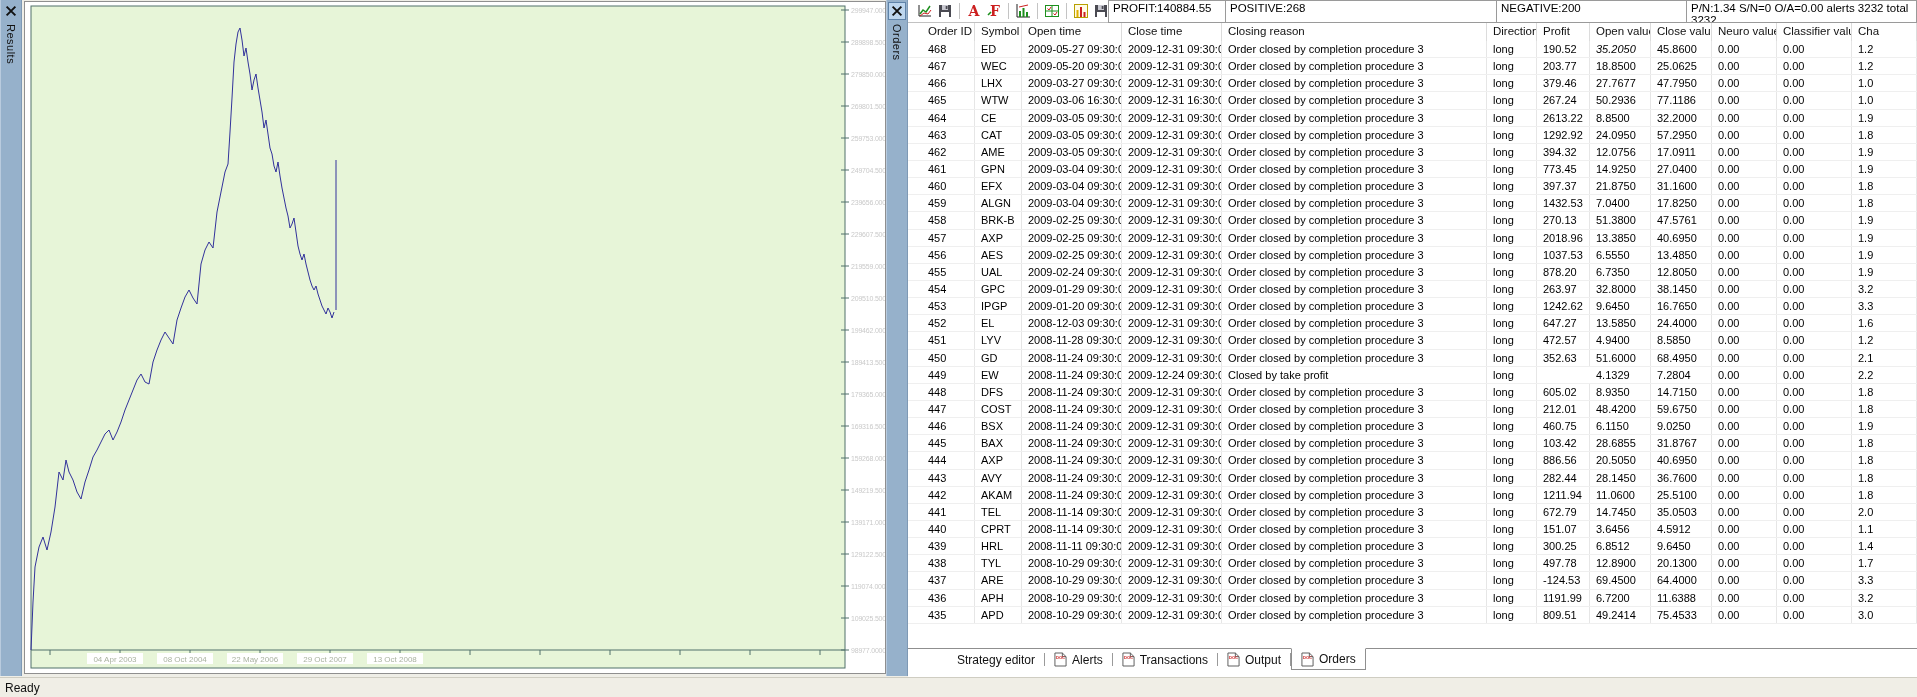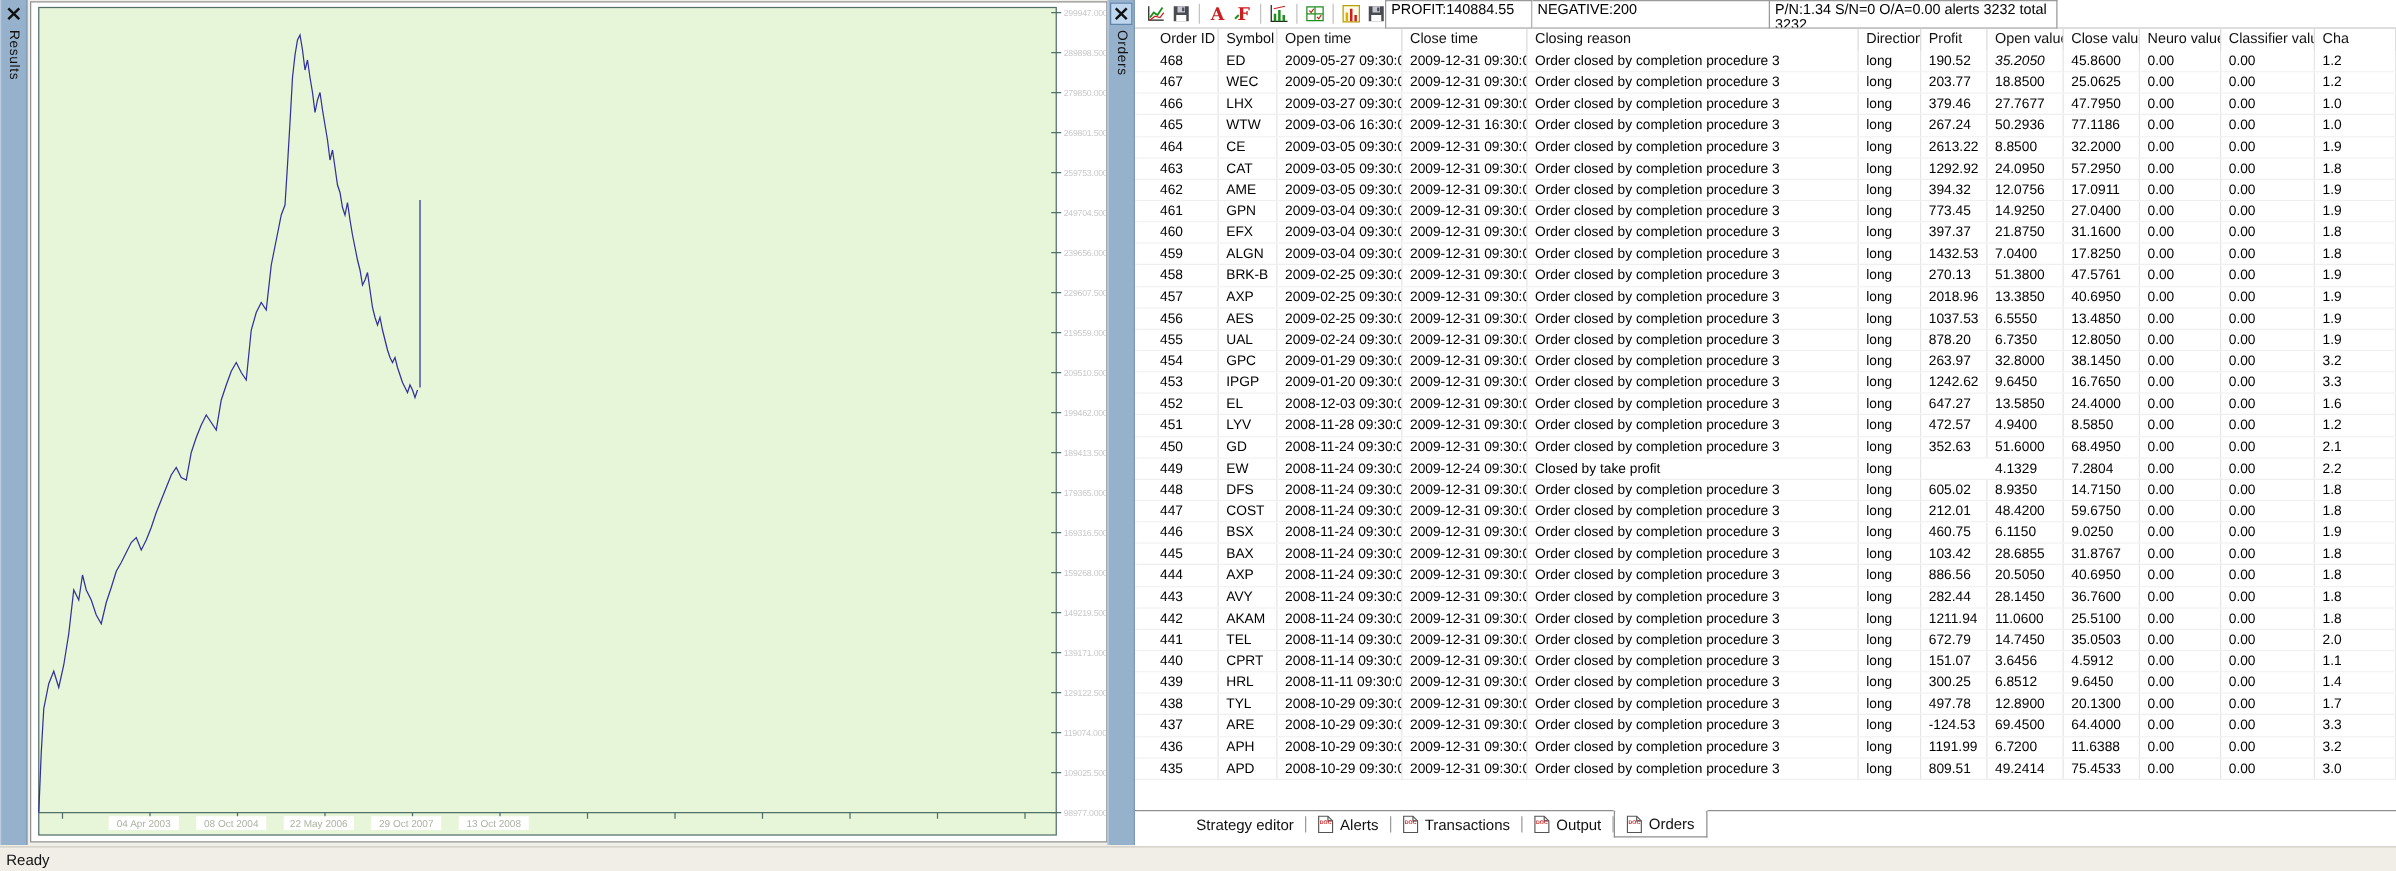--- a/index.html
+++ b/index.html
@@ -217,20 +217,23 @@
             <rect x="5" y="2" width="6" height="5" fill="#c8c8d0"></rect>
           <rect x="8.7" y="3" width="1.8" height="3" fill="#4a4a52"></rect>
             <rect x="4" y="9" width="8" height="5" fill="#ffffff"></rect>
         </svg>
       </div>
     </div>
     <div class="tb-stats">
         <div class="stat" style="width: 118px;">
           <div>PROFIT:140884.55</div>
         </div>
+        <div class="stat" style="width: 271px;">
+          <div>POSITIVE:268</div>
+        </div>
         <div class="stat" style="width: 190px;">
           <div>NEGATIVE:200</div>
         </div>
         <div class="stat" style="width: 230px;">
           <div>P/N:1.34 S/N=0 O/A=0.00 alerts 3232 total</div>
           <div>3232</div>
         </div>
       </div>
   </div>
 

